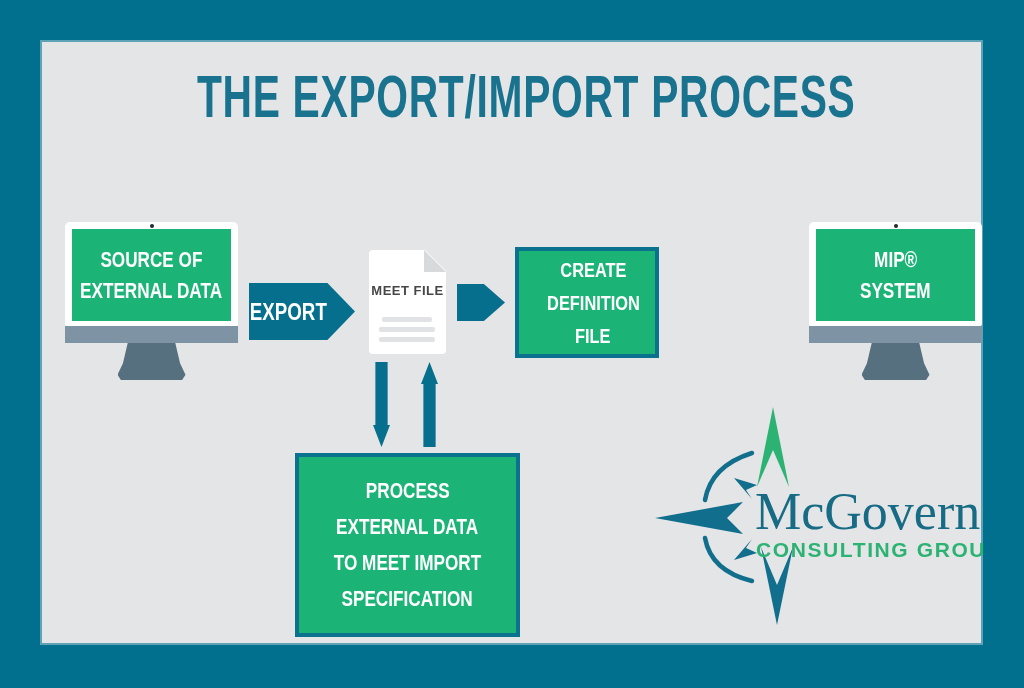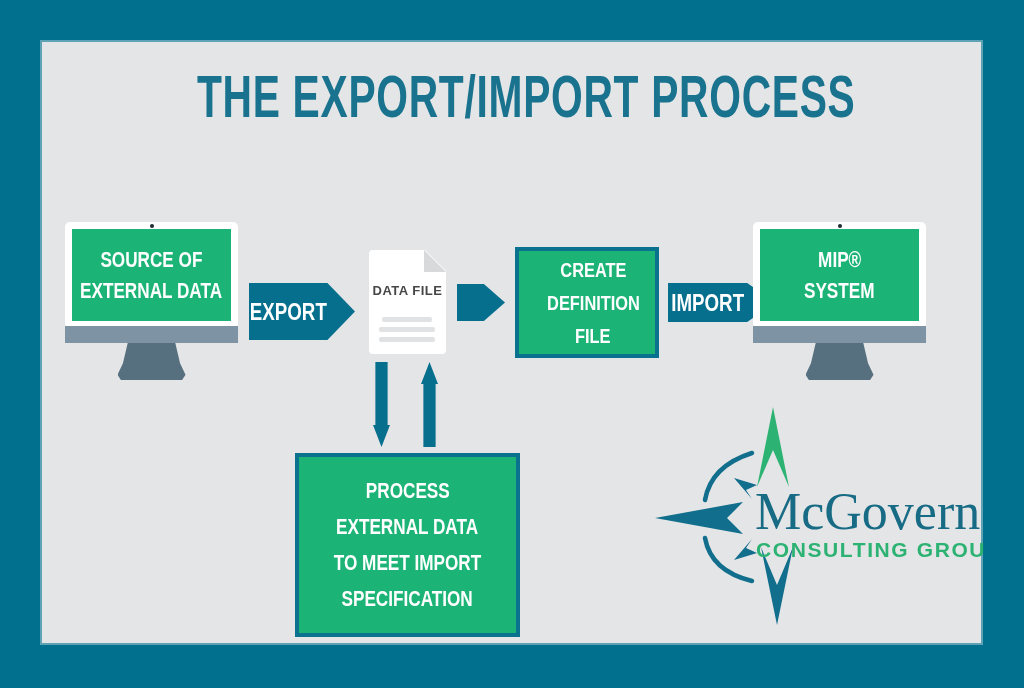--- a/index.html
+++ b/index.html
@@ -106,39 +106,36 @@
     <div class="m-stand"></div>
   </div>
 
   <div class="h-arrow labeled" style="left:249px; top:283px; width:106px; height:57px;">
     <span class="cond">EXPORT</span>
   </div>
 
   <div class="doc">
     <div class="doc-fold"></div>
     <div class="doc-cut"></div>
-    <div class="doc-label">DATA FILE</div>
+    <div class="doc-label">MEET FILE</div>
     <div class="doc-line l1"></div>
     <div class="doc-line l2"></div>
     <div class="doc-line l3"></div>
   </div>
 
   <div class="h-arrow plain" style="left:457px; top:284px; width:48px; height:37px;"></div>
 
   <div class="g-box" id="create-box">
     <span class="cond">CREATE</span>
     <span class="cond">DEFINITION</span>
     <span class="cond">FILE</span>
   </div>
 
-  <div class="h-arrow labeled" style="left:668px; top:283px; width:107px; height:39px;">
-    <span class="cond">IMPORT</span>
-  </div>
 
-  <div class="monitor" style="left:753px; top:222px;">
+  <div class="monitor" style="left:809px; top:222px;">
     <div class="m-frame">
       <div class="m-cam"></div>
       <div class="m-screen">
         <span class="cond">MIP®</span>
         <span class="cond">SYSTEM</span>
       </div>
     </div>
     <div class="m-bar"></div>
     <div class="m-stand"></div>
   </div>

